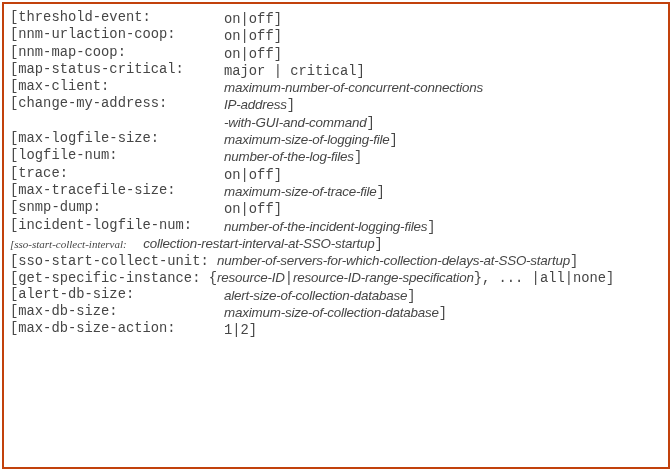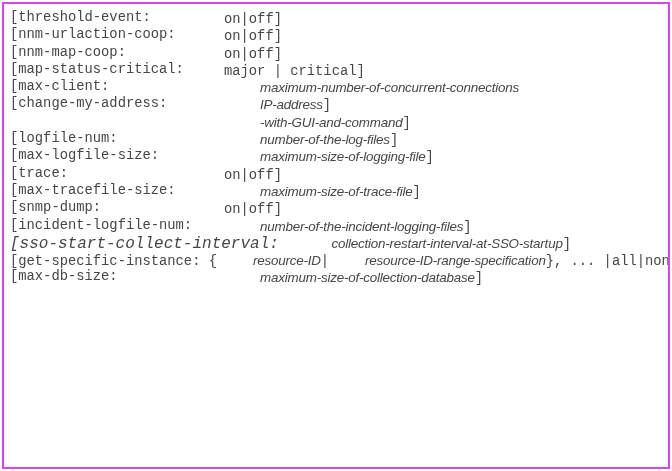--- a/index.html
+++ b/index.html
@@ -12,21 +12,21 @@
     height: 471px;
     position: relative;
     overflow: hidden;
   }
   .frame {
     position: absolute;
     left: 2px;
     top: 2px;
     right: 2px;
     bottom: 2px;
-    border: 2px solid #d946ef;
+    border: 2px solid #c2410c;
     background: #ffffff;
     box-sizing: border-box;
     padding: 5px 0 0 6px;
     overflow: hidden;
   }
   .listing {
     color: #464646;
   }
   .line {
     height: 17.3px;
@@ -41,47 +41,49 @@
   }
   .key {
     font-family: "Liberation Mono", "DejaVu Sans Mono", monospace;
     font-size: 13.8px;
     font-style: normal;
     display: inline-block;
     width: 214px;
     vertical-align: top;
   }
   .mono-italic {
-    font-family: Liberation Mono, monospace;
-    font-size: 16px;
+    font-family: Liberation Serif, serif;
+    font-size: 11px;
     font-style: italic;
   }
   .sans-italic {
     font-family: "Liberation Sans", "DejaVu Sans", sans-serif;
     font-size: 13.4px;
     font-style: italic;
     letter-spacing: -0.2px;
-    margin-left: 36px;
   }
 </style>
 </head>
 <body>
 
 <div class="frame">
   <div class="listing">
       <div class="line"><span class="seg key">[threshold-event:</span><span class="seg mono">on|off]</span></div>
       <div class="line"><span class="seg key">[nnm-urlaction-coop:</span><span class="seg mono">on|off]</span></div>
       <div class="line"><span class="seg key">[nnm-map-coop:</span><span class="seg mono">on|off]</span></div>
       <div class="line"><span class="seg key">[map-status-critical:</span><span class="seg mono">major | critical]</span></div>
       <div class="line"><span class="seg key">[max-client:</span><span class="seg sans-italic">maximum-number-of-concurrent-connections</span></div>
       <div class="line"><span class="seg key">[change-my-address:</span><span class="seg sans-italic">IP-address</span><span class="seg mono">]</span></div>
       <div class="line"><span class="seg key"></span><span class="seg sans-italic">-with-GUI-and-command</span><span class="seg mono">]</span></div>
+      <div class="line"><span class="seg key">[max-logfile-size:</span><span class="seg sans-italic">maximum-size-of-logging-file</span><span class="seg mono">]</span></div>
       <div class="line"><span class="seg key">[logfile-num:</span><span class="seg sans-italic">number-of-the-log-files</span><span class="seg mono">]</span></div>
-      <div class="line"><span class="seg key">[max-logfile-size:</span><span class="seg sans-italic">maximum-size-of-logging-file</span><span class="seg mono">]</span></div>
       <div class="line"><span class="seg key">[trace:</span><span class="seg mono">on|off]</span></div>
       <div class="line"><span class="seg key">[max-tracefile-size:</span><span class="seg sans-italic">maximum-size-of-trace-file</span><span class="seg mono">]</span></div>
       <div class="line"><span class="seg key">[snmp-dump:</span><span class="seg mono">on|off]</span></div>
       <div class="line"><span class="seg key">[incident-logfile-num:</span><span class="seg sans-italic">number-of-the-incident-logging-files</span><span class="seg mono">]</span></div>
       <div class="line"><span class="seg mono-italic">[sso-start-collect-interval:</span><span class="seg mono">  </span><span class="seg sans-italic">collection-restart-interval-at-SSO-startup</span><span class="seg mono">]</span></div>
+      <div class="line"><span class="seg mono">[sso-start-collect-unit: </span><span class="seg sans-italic">number-of-servers-for-which-collection-delays-at-SSO-startup</span><span class="seg mono">]</span></div>
       <div class="line"><span class="seg mono">[get-specific-instance: </span><span class="seg mono">{</span><span class="seg sans-italic">resource-ID</span><span class="seg mono">|</span><span class="seg sans-italic">resource-ID-range-specification</span><span class="seg mono">}, ... |all|none]</span></div>
+      <div class="line"><span class="seg key">[alert-db-size:</span><span class="seg sans-italic">alert-size-of-collection-database</span><span class="seg mono">]</span></div>
       <div class="line"><span class="seg key">[max-db-size:</span><span class="seg sans-italic">maximum-size-of-collection-database</span><span class="seg mono">]</span></div>
+      <div class="line"><span class="seg key">[max-db-size-action:</span><span class="seg mono">1|2]</span></div>
     </div>
 </div>
 
 </body></html>

